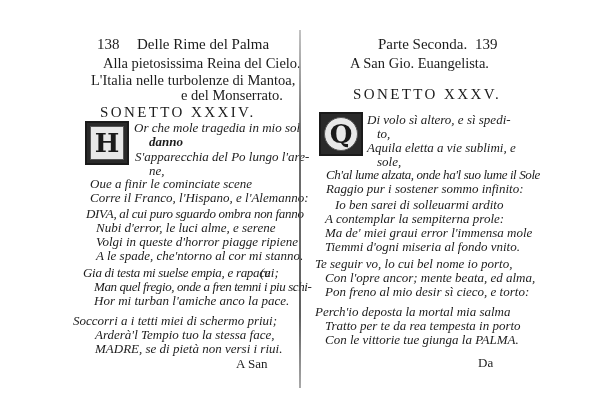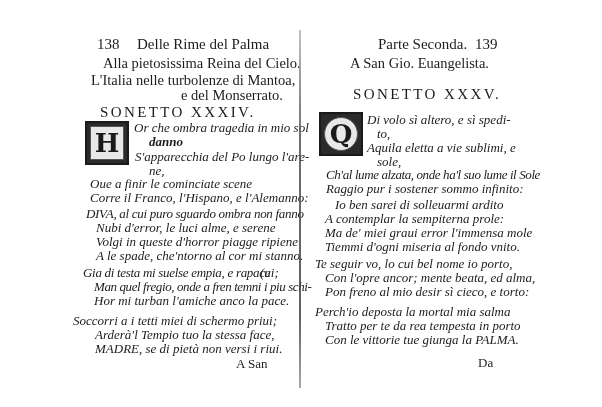--- a/index.html
+++ b/index.html
@@ -51,21 +51,21 @@
     <span class="abs hdr" style="left:137px; top:36px;">Delle Rime del Palma</span>
     <span class="abs title" style="left:103px; top:55px;">Alla pietosissima Reina del Cielo.</span>
     <span class="abs title" style="left:91px; top:72px;">L'Italia nelle turbolenze di Mantoa,</span>
     <span class="abs title" style="left:133px; top:87px;margin-left:48px;">e del Monserrato.</span>
     <span class="abs sonnet" style="left:100px; top:104px;">SONETTO XXXIV.</span>
 
     <div class="dropcap" style="left:85px; top:121px;">
       <div class="inner">H</div>
     </div>
 
-    <span class="abs verse" style="left:134px; top:120px;">Or che ombra tragedia in mio sol</span>
+    <span class="abs verse" style="left:134px; top:120px;">Or che mole tragedia in mio sol</span>
     <span class="abs verse" style="left:149px; top:134px;font-weight:bold;">danno</span>
     <span class="abs verse" style="left:135px; top:149px;">S'apparecchia del Po lungo l'are-</span>
     <span class="abs verse" style="left:149px; top:163px;">ne,</span>
     <span class="abs verse" style="left:90px; top:176px;">Oue a finir le cominciate scene</span>
     <span class="abs verse" style="left:90px; top:190px;">Corre il Franco, l'Hispano, e l'Alemanno:</span>
 
     <span class="abs verse" style="left:86px; top:206px; letter-spacing:-0.3px;">DIVA, al cui puro sguardo ombra non fanno</span>
     <span class="abs verse" style="left:96px; top:220px;">Nubi d'error, le luci alme, e serene</span>
     <span class="abs verse" style="left:96px; top:234px;">Volgi in queste d'horror piagge ripiene</span>
     <span class="abs verse" style="left:96px; top:248px;">A le spade, che'ntorno al cor mi stanno.</span>

